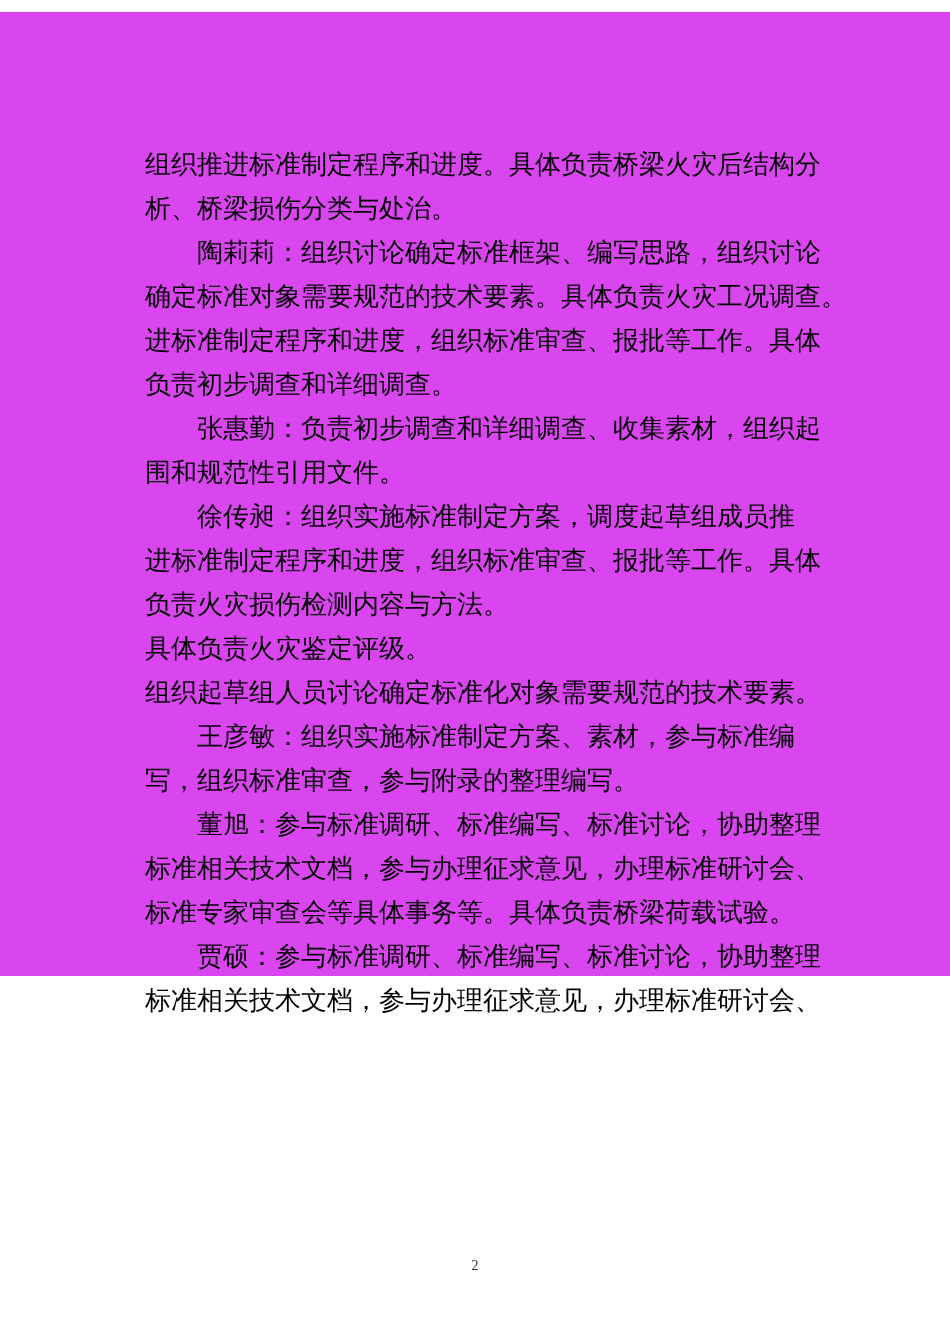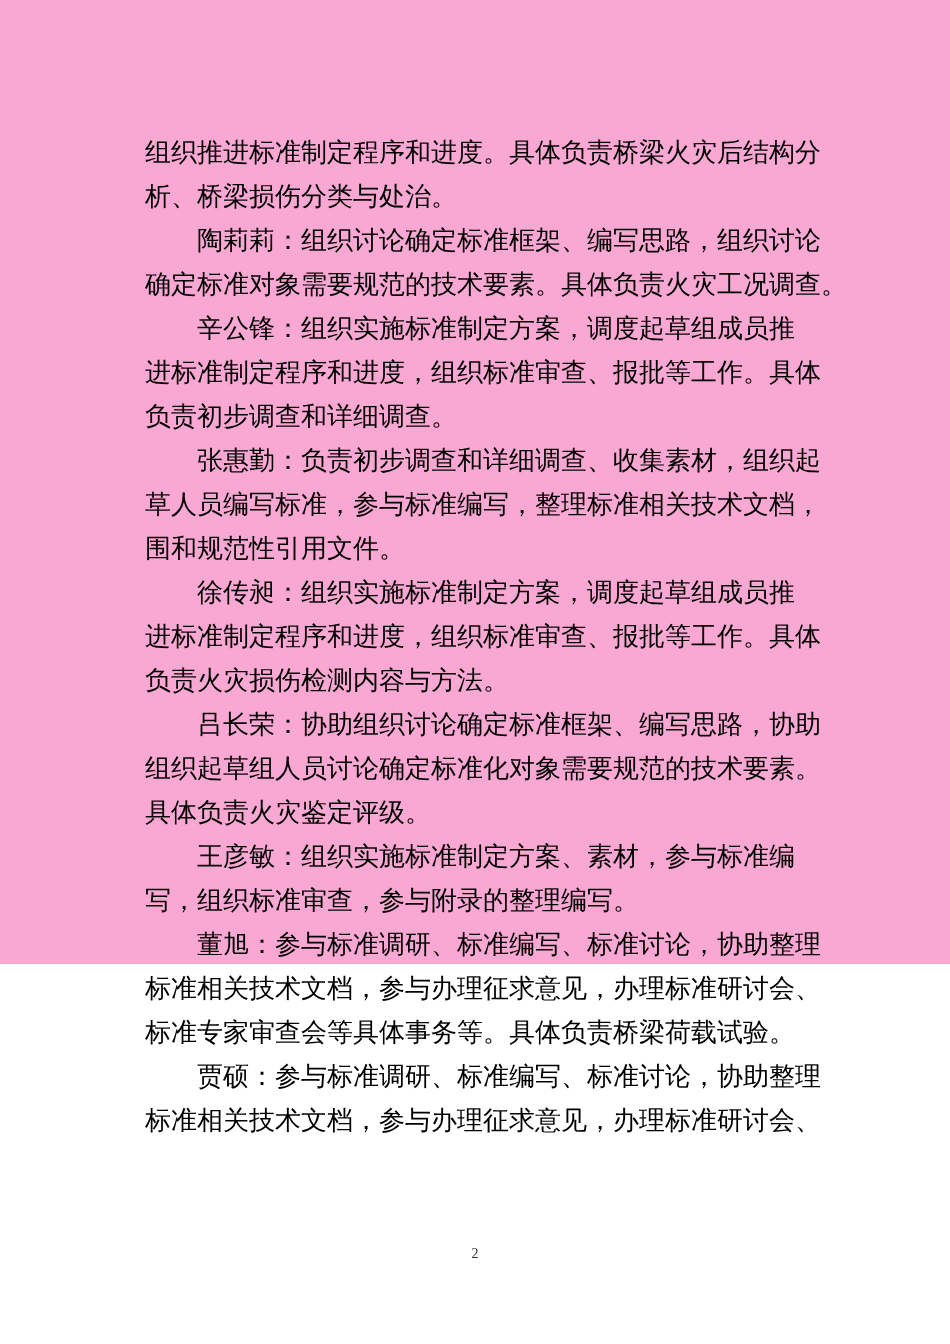--- a/index.html
+++ b/index.html
@@ -11,24 +11,24 @@
       width: 950px;
       height: 1344px;
       position: relative;
       overflow: hidden;
       font-family: "DejaVu Sans", "Liberation Sans", sans-serif;
       color: #000000;
     }
     .page {
       position: absolute;
       left: 0;
-      top: 0;
+      top: 12px;
       width: 950px;
       height: 964px;
-      background: #f9a8d4;
+      background: #d946ef;
     }
     .body-text {
       position: absolute;
       left: 145px;
       top: 130px;
       width: 700px;
     }
     .line {
       height: 44px;
       line-height: 44px;
@@ -60,41 +60,38 @@
       <div class="line">组织推进标准制定程序和进度。具体负责桥梁火灾后结构分</div>
       <div class="line">析、桥梁损伤分类与处治。</div>
     </div>
 
     <div class="paragraph">
       <div class="line indent">陶莉莉：组织讨论确定标准框架、编写思路，组织讨论</div>
       <div class="line">确定标准对象需要规范的技术要素。具体负责火灾工况调查。</div>
     </div>
 
     <div class="paragraph">
-      <div class="line indent">辛公锋：组织实施标准制定方案，调度起草组成员推</div>
       <div class="line">进标准制定程序和进度，组织标准审查、报批等工作。具体</div>
       <div class="line">负责初步调查和详细调查。</div>
     </div>
 
     <div class="paragraph">
       <div class="line indent">张惠勤：负责初步调查和详细调查、收集素材，组织起</div>
-      <div class="line">草人员编写标准，参与标准编写，整理标准相关技术文档，</div>
       <div class="line">围和规范性引用文件。</div>
     </div>
 
     <div class="paragraph">
       <div class="line indent">徐传昶：组织实施标准制定方案，调度起草组成员推</div>
       <div class="line">进标准制定程序和进度，组织标准审查、报批等工作。具体</div>
       <div class="line">负责火灾损伤检测内容与方法。</div>
     </div>
 
     <div class="paragraph">
-      <div class="line indent">吕长荣：协助组织讨论确定标准框架、编写思路，协助</div>
+      <div class="line">具体负责火灾鉴定评级。</div>
       <div class="line">组织起草组人员讨论确定标准化对象需要规范的技术要素。</div>
-      <div class="line">具体负责火灾鉴定评级。</div>
     </div>
 
     <div class="paragraph">
       <div class="line indent">王彦敏：组织实施标准制定方案、素材，参与标准编</div>
       <div class="line">写，组织标准审查，参与附录的整理编写。</div>
     </div>
 
     <div class="paragraph">
       <div class="line indent">董旭：参与标准调研、标准编写、标准讨论，协助整理</div>
       <div class="line">标准相关技术文档，参与办理征求意见，办理标准研讨会、</div>

